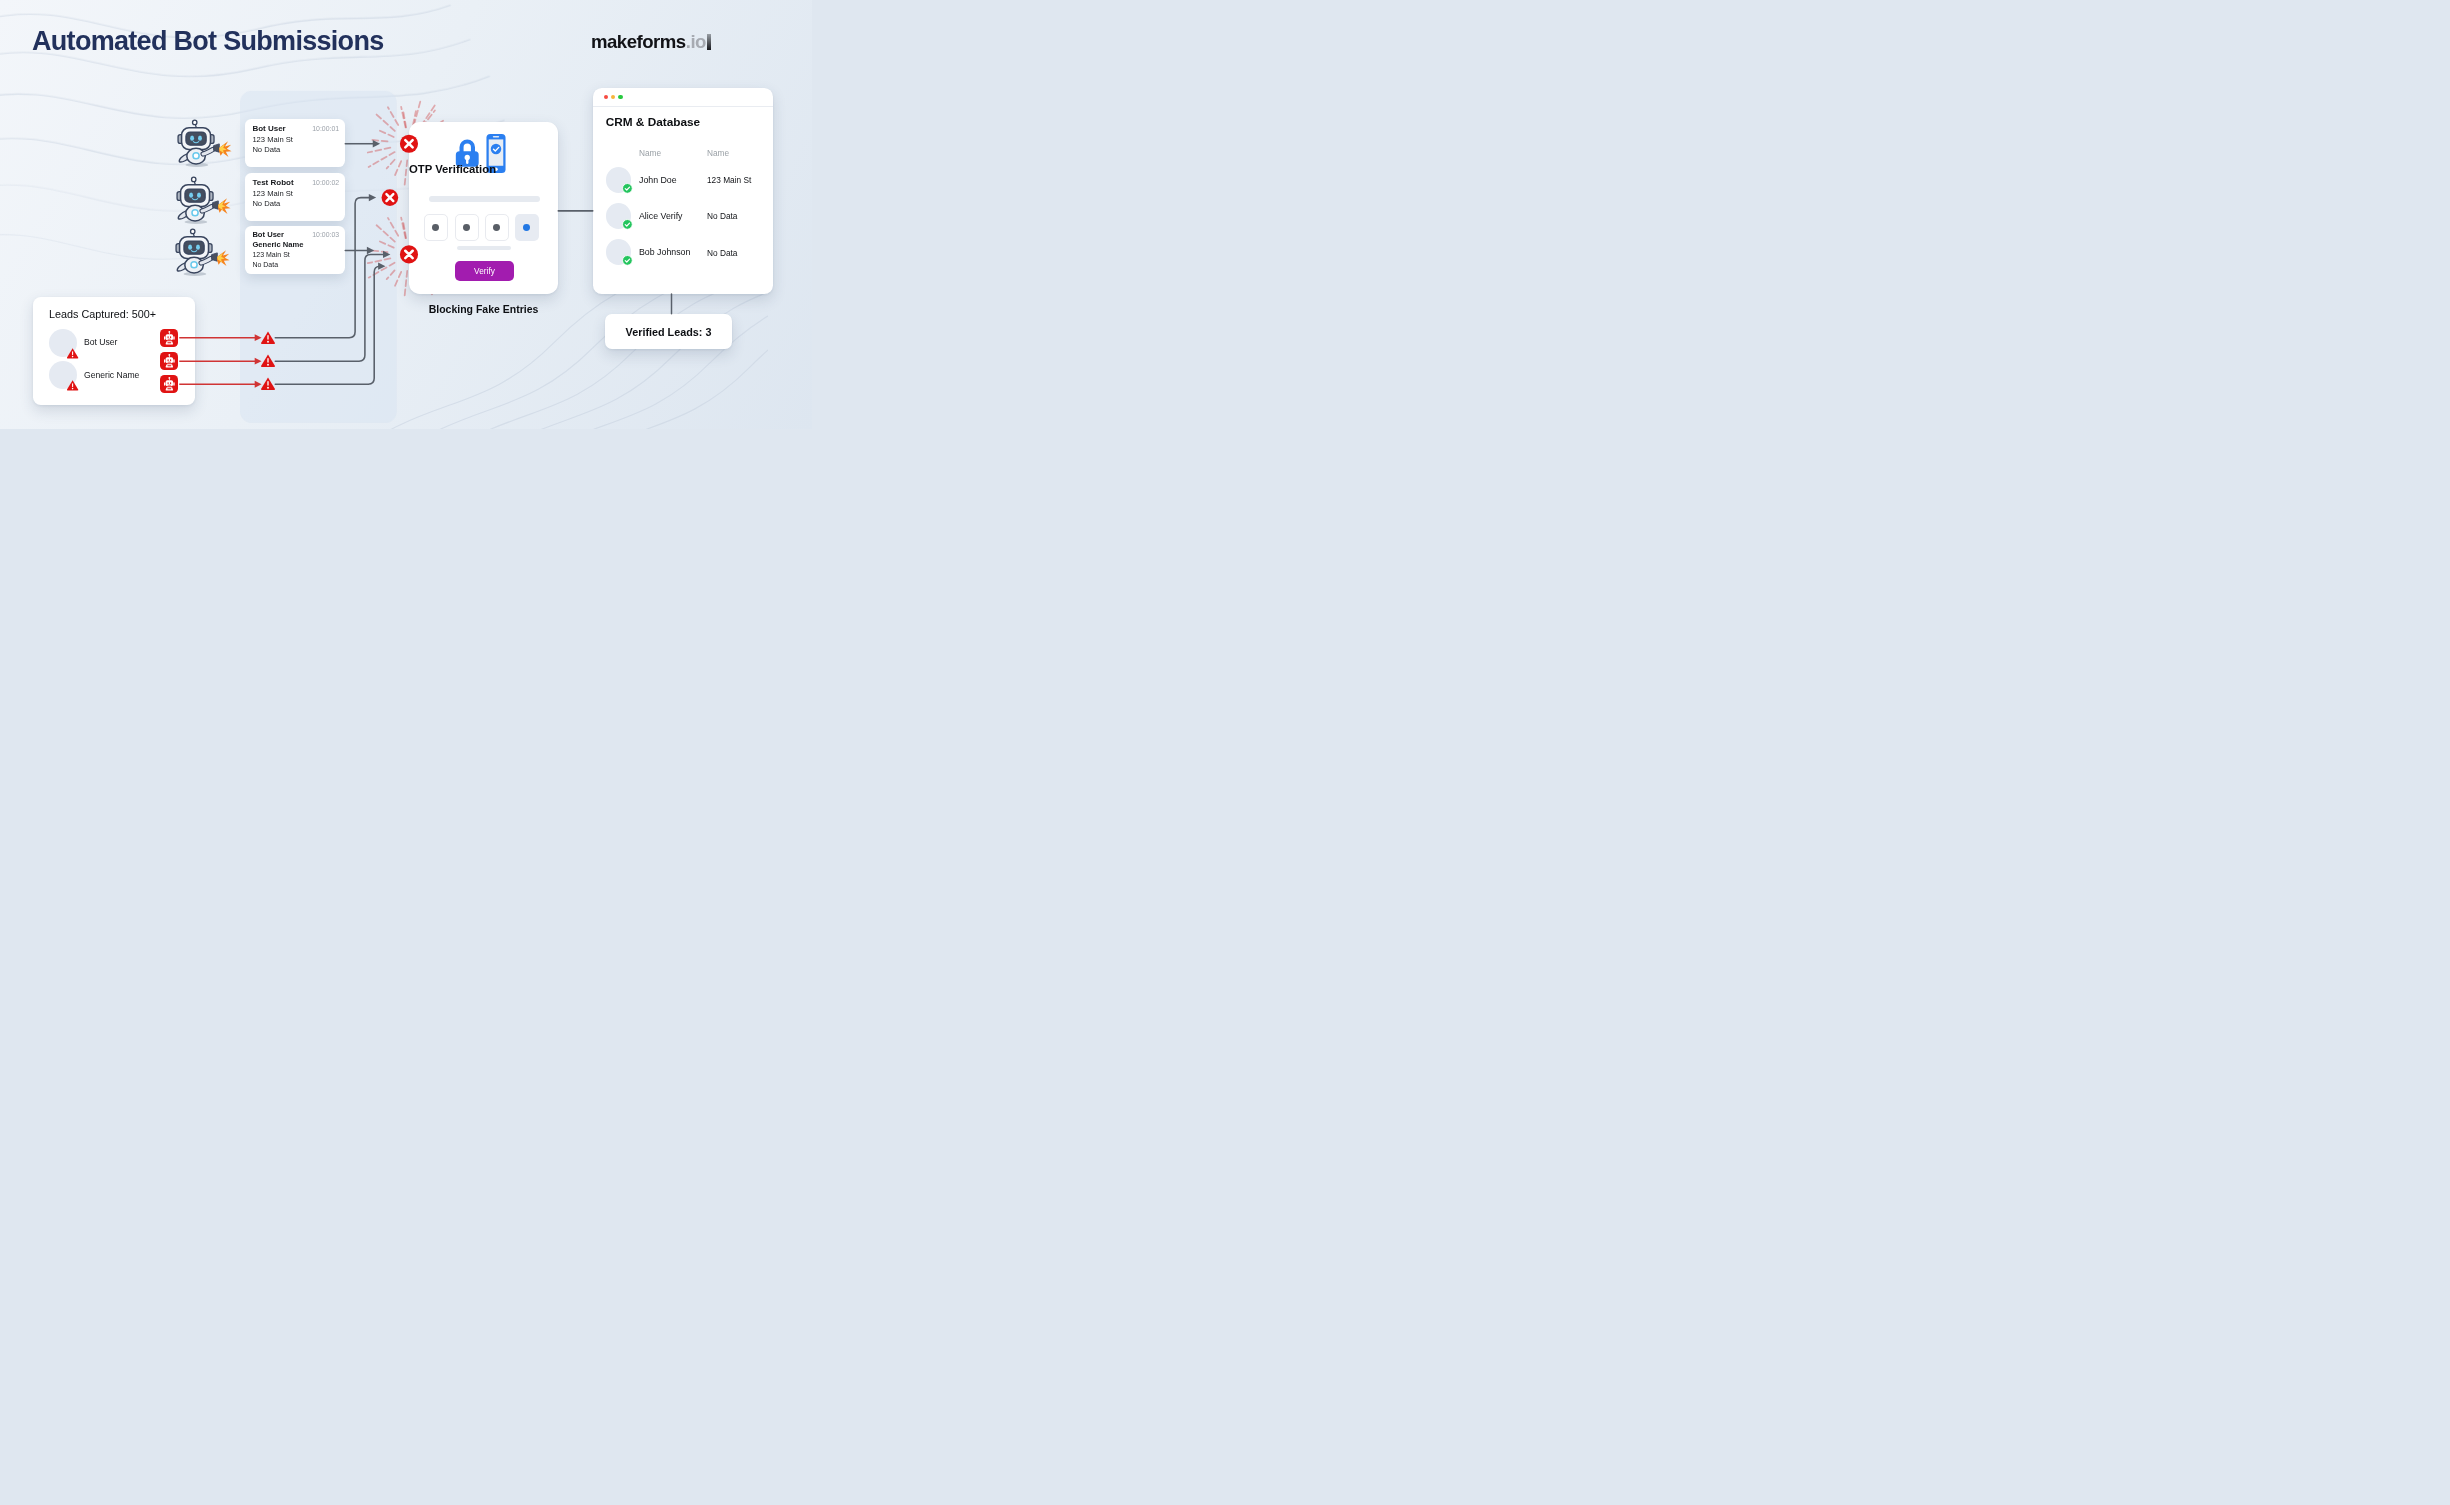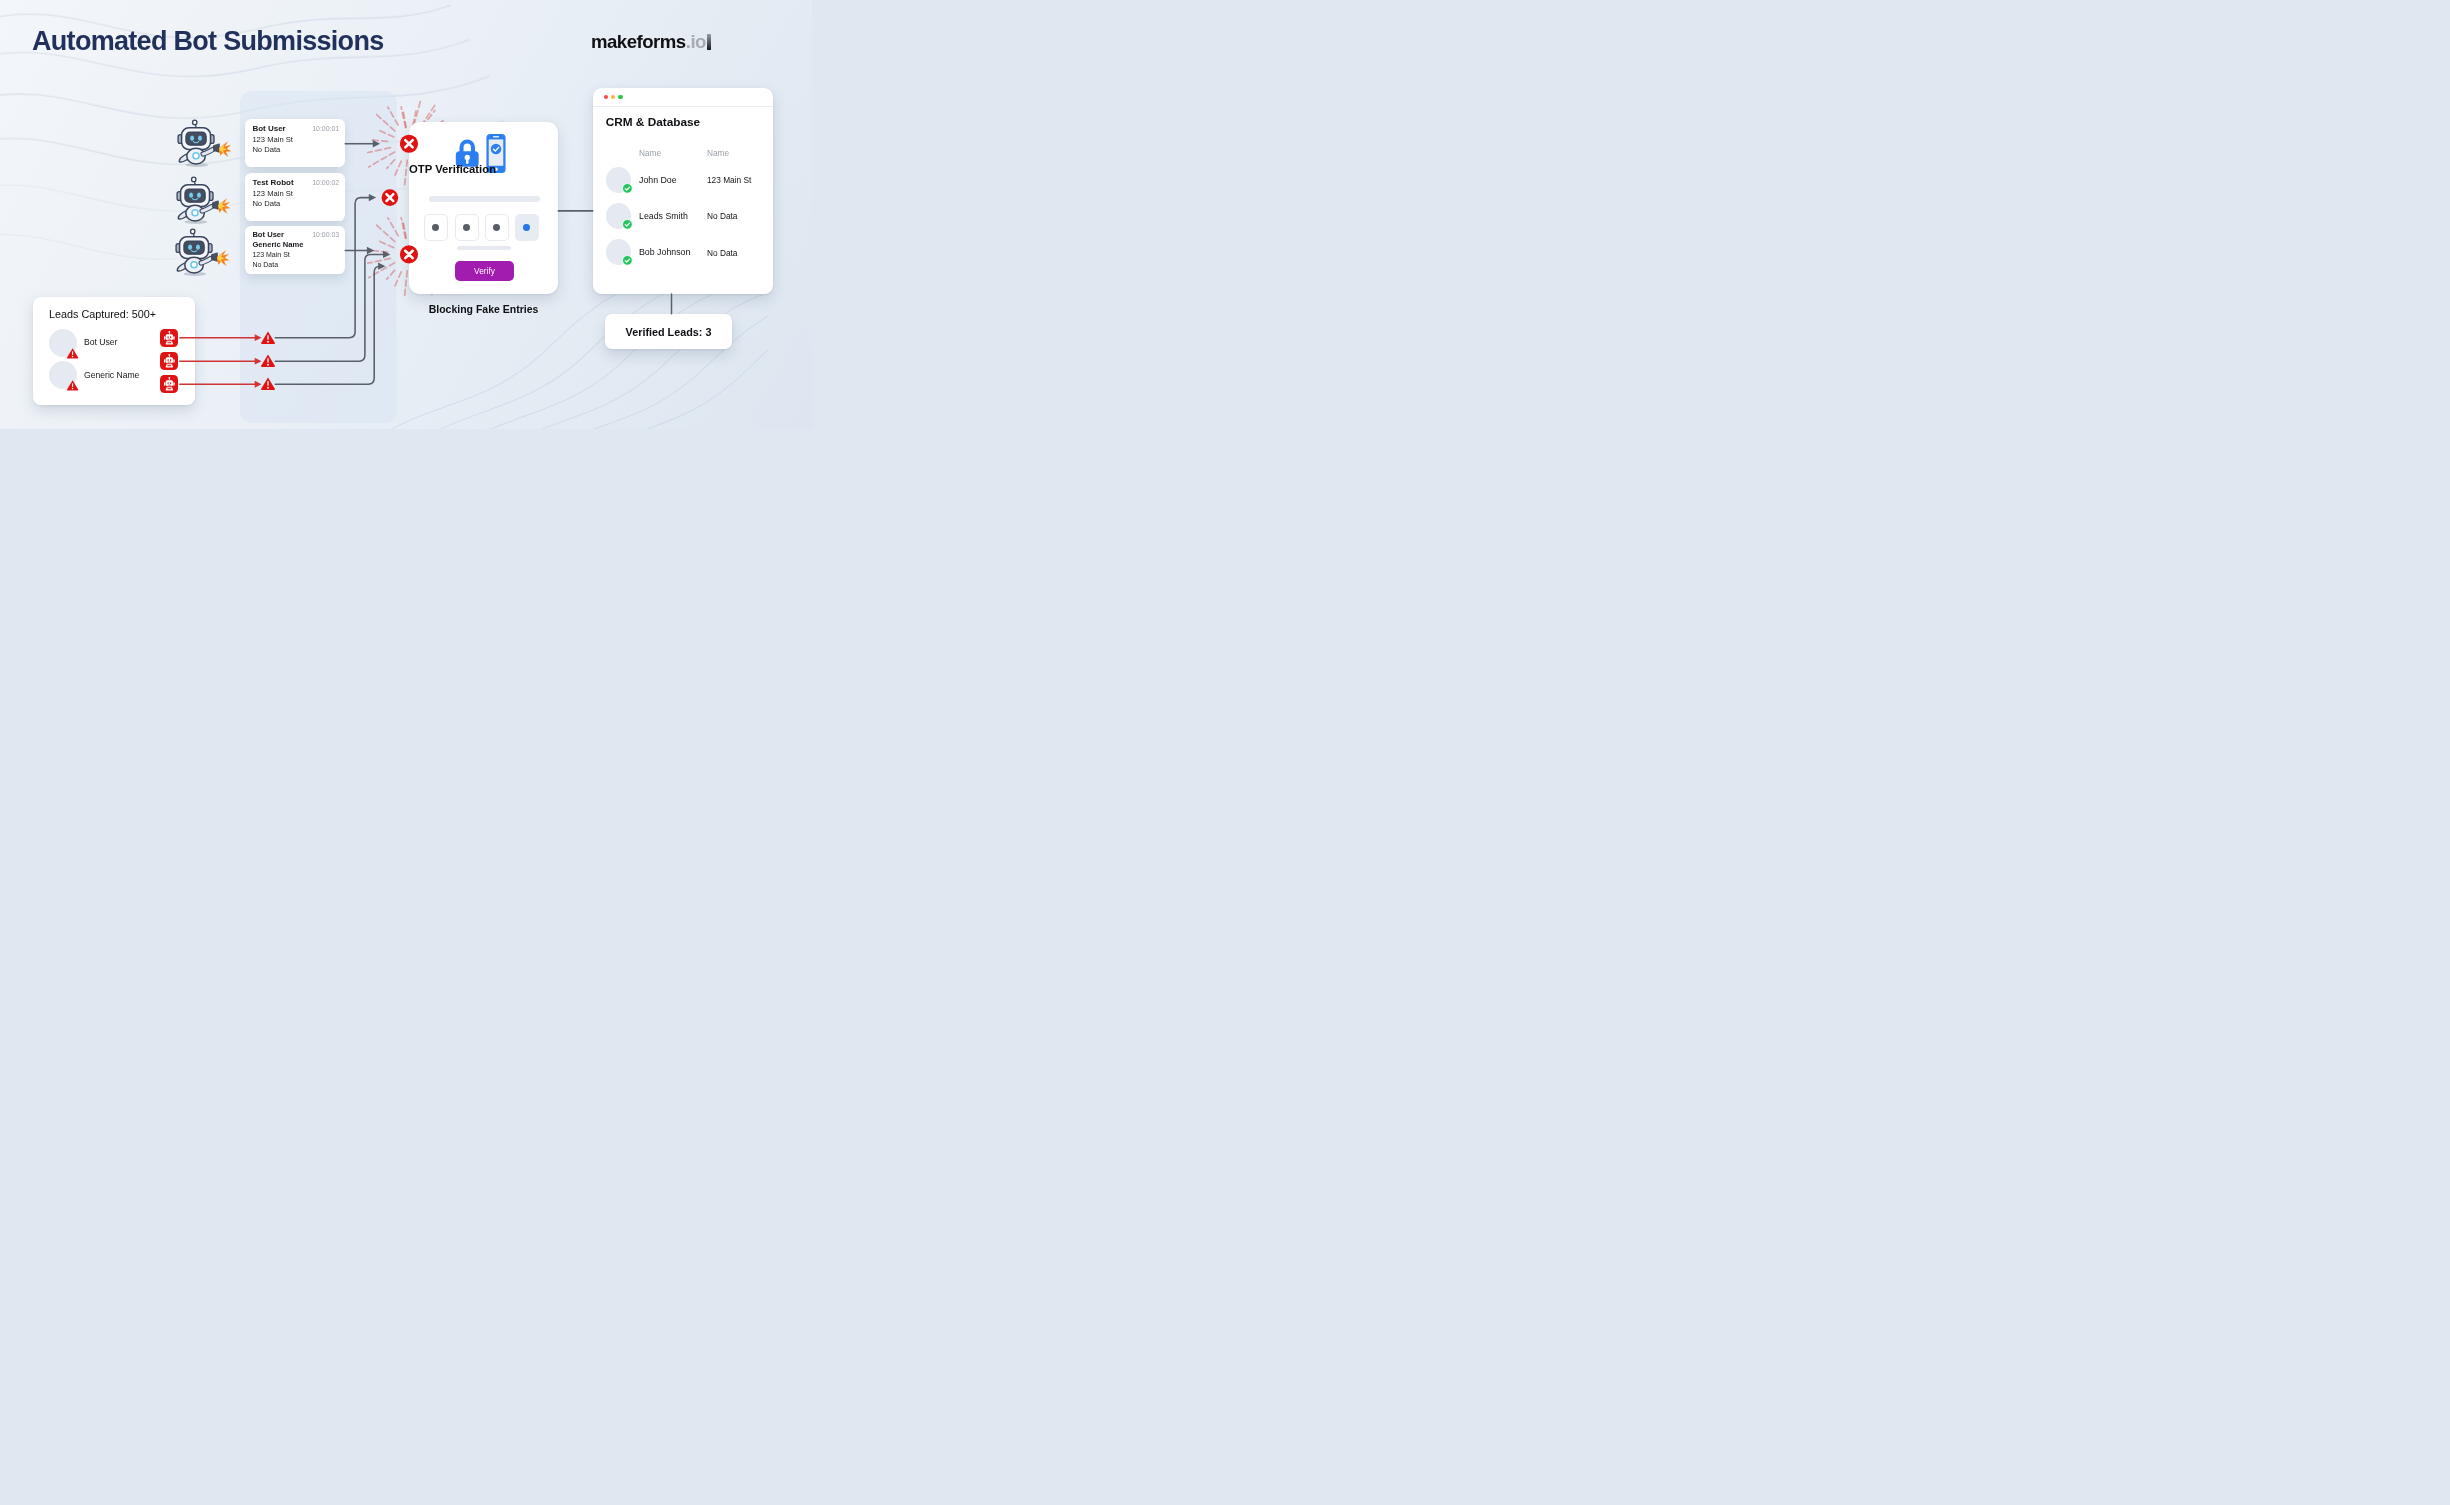--- a/index.html
+++ b/index.html
@@ -287,21 +287,21 @@
         </svg>
     </div>
     <div class="crm-name" style="left:46px;top:87px;">John Doe</div>
     <div class="crm-date" style="left:114px;top:87px;">123 Main St</div>
 
     <div class="avatar" style="left:12.7px;top:115px;width:25.5px;height:25.5px;">
       <svg class="badge" viewBox="0 0 24 24">
           <use href="#check-badge"></use>
         </svg>
     </div>
-    <div class="crm-name" style="left:46px;top:123px;">Leads Smith</div>
+    <div class="crm-name" style="left:46px;top:123px;">Alice Verify</div>
     <div class="crm-date" style="left:114px;top:123px;">No Data</div>
 
     <div class="avatar" style="left:12.7px;top:151px;width:25.5px;height:25.5px;">
       <svg class="badge" viewBox="0 0 24 24">
           <use href="#check-badge"></use>
         </svg>
     </div>
     <div class="crm-name" style="left:46px;top:159px;">Bob Johnson</div>
     <div class="crm-date" style="left:114px;top:160px;">No Data</div>
   </div>

